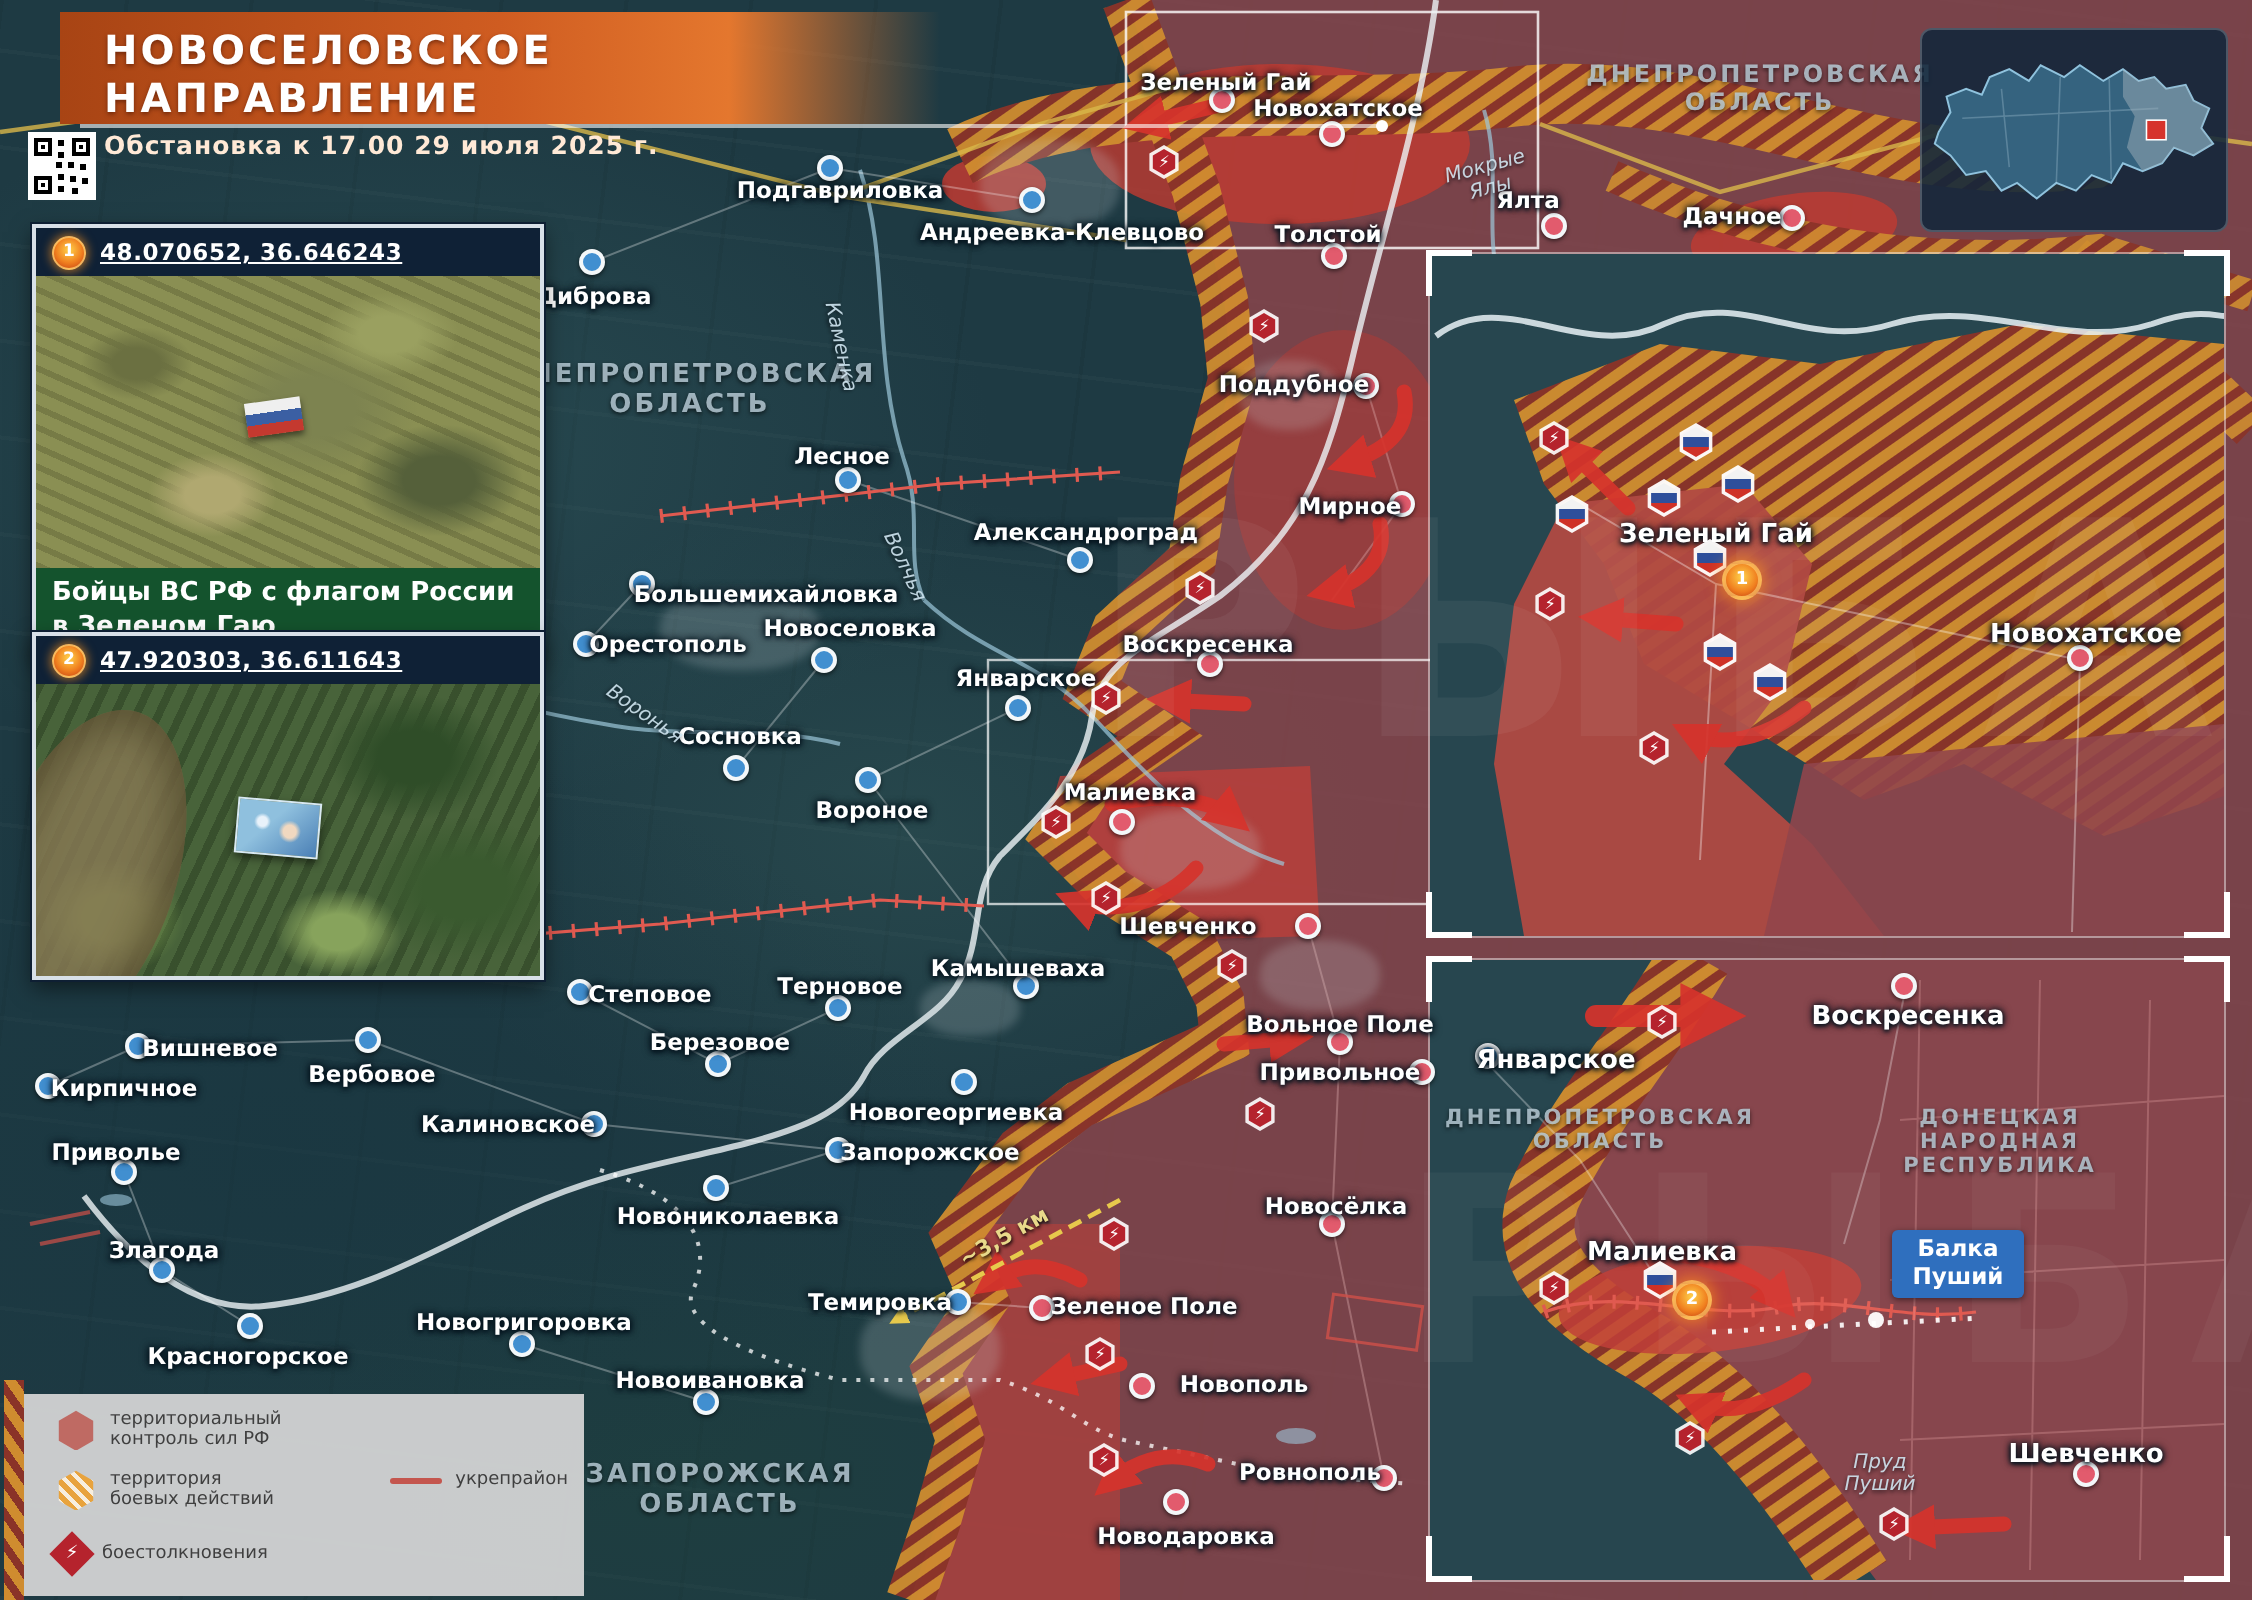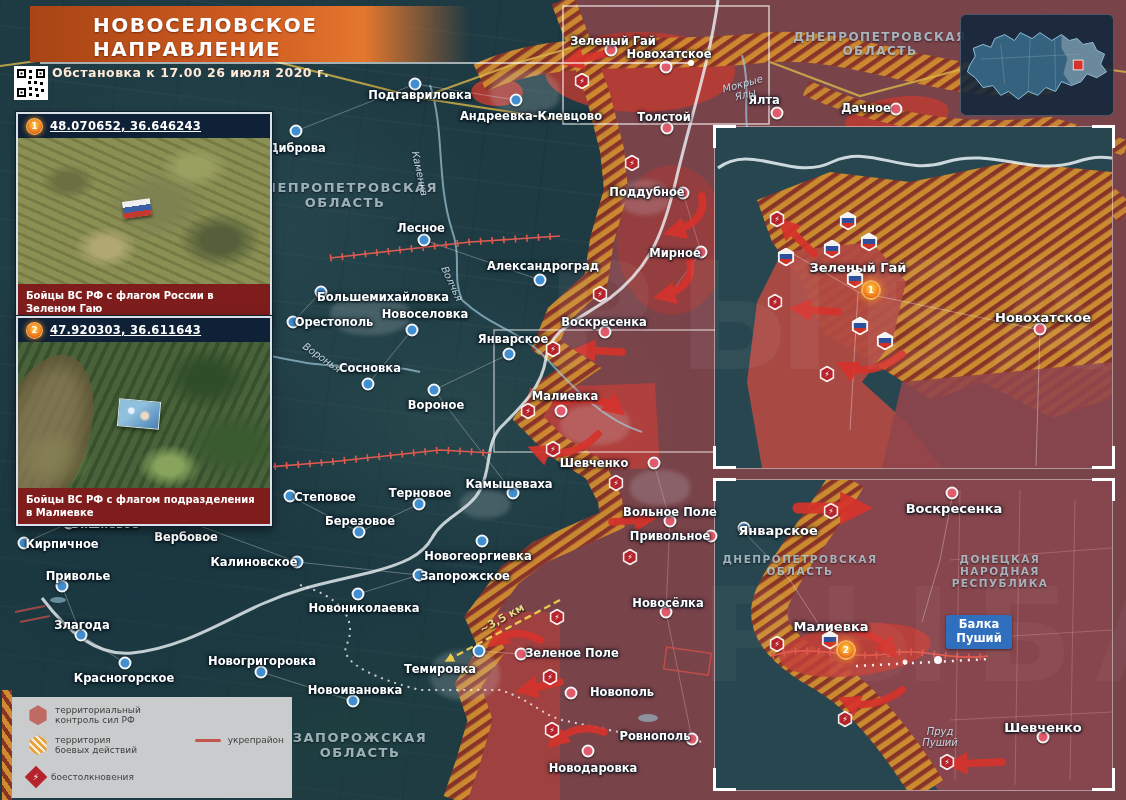--- a/index.html
+++ b/index.html
@@ -58,21 +58,21 @@
         color:#fff;font-size:9px;font-weight:bold;text-align:center;line-height:16px;}
   .balka{position:absolute;z-index:8;background:#2f6fbe;color:#fff;font-weight:bold;font-size:11.5px;
          width:56px;text-align:center;padding:3px 5px;border-radius:3px;line-height:1.2;
          box-shadow:0 1px 3px rgba(0,0,0,.5);}
   .dist{position:absolute;z-index:8;color:#e8d98a;font-weight:bold;font-size:11px;
         transform:translateX(-50%) rotate(-29deg);text-shadow:0 1px 2px #000;}
   
   .hdr-panel{position:absolute;left:30px;top:6px;width:440px;height:56px;z-index:9;
     background:linear-gradient(90deg,#a84414 0%,#cf5c21 50%,#e4772e 76%,rgba(228,119,46,0) 100%);
     padding:7px 0 0 22px;box-sizing:border-box;}
-  .hdr-title{font-size:20px;font-weight:bold;color:#fff;letter-spacing:1.5px;text-shadow:0 1px 2px rgba(60,15,0,.55);margin-left:41px;}
+  .hdr-title{font-size:20px;font-weight:bold;color:#fff;letter-spacing:1.5px;text-shadow:0 1px 2px rgba(60,15,0,.55);}
   .hdr-sub{font-size:12.5px;font-weight:bold;color:#ffe9d6;margin-top:4px;letter-spacing:.5px;}
   .hdr-line{position:absolute;left:40px;top:62px;width:650px;height:2px;z-index:9;
     background:rgba(255,255,255,.6);}
   .hdr-line::after{content:"";position:absolute;right:-4px;top:-2px;width:6px;height:6px;border-radius:50%;background:#fff;}
   .tg-row{position:absolute;left:14px;top:66px;z-index:9;display:flex;align-items:center;gap:8px;}
   .qr{width:34px;height:34px;background:#fff;display:block;}
   .tg-chip{display:flex;align-items:center;gap:10px;background:rgba(13,34,52,.6);
            border-radius:4px;padding:5px 12px;}
   .tg-ic{width:18px;height:18px;border-radius:50%;background:#2aa0d8;position:relative;display:inline-block;}
   .tg-ic::after{content:"";position:absolute;left:5px;top:5px;width:9px;height:9px;background:#fff;
@@ -106,21 +106,21 @@
      box-shadow:inset 0 0 18px 8px rgba(70,55,30,.6);}
   .mini-ruflag{position:absolute;left:105px;top:62px;width:28px;height:17px;transform:rotate(-8deg);
      background:linear-gradient(180deg,#efefef 0 34%,#3b5fa3 34% 67%,#c4392f 67% 100%);
      box-shadow:0 2px 3px rgba(0,0,0,.5);}
   .mini-banner{position:absolute;left:100px;top:58px;width:40px;height:26px;transform:rotate(5deg);
      border:1px solid #d8e8f2;background:
        radial-gradient(6px 6px at 30% 40%,#e8f2fa 40%,transparent 70%),
        radial-gradient(8px 8px at 65% 55%,#f0d8c0 40%,transparent 70%),
        linear-gradient(135deg,#8fc0de 0 40%,#4a7fb5 100%);
      box-shadow:0 2px 4px rgba(0,0,0,.5);}
-  .card-cap{background:#7f1d1d;color:#fff;font-weight:bold;font-size:10px;
+  .card-cap{background:#14532d;color:#fff;font-weight:bold;font-size:13px;
             padding:5px 8px;line-height:1.3;}
   
   .legend{position:absolute;left:12px;top:697px;width:280px;height:101px;z-index:9;
           background:rgba(216,216,216,.92);color:#3f3f3f;font-size:9px;line-height:1.15;}
   .lg-item{position:absolute;display:flex;align-items:center;gap:7px;}
   .lg-hex{width:20px;height:20px;flex:0 0 auto;
           clip-path:polygon(50% 0,93% 25%,93% 75%,50% 100%,7% 75%,7% 25%);}
   .lg-rf{background:#bf6a63;} .lg-ua{background:#8fa6bb;}
   .lg-combat{background:repeating-linear-gradient(45deg,#e8a33d 0 3px,#f7eede 3px 5px);}
   .lg-line{width:26px;height:3px;background:#c4564e;border-radius:2px;flex:0 0 auto;}
@@ -309,37 +309,37 @@
       <div class="town" style="left: 360px; top: 514px;">Березовое</div>
       <div class="dot ua" style="left: 69px; top: 523px;"></div>
       <div class="town" style="left: 105px; top: 517px;">Вишневое</div>
       <div class="dot ua" style="left: 24px; top: 543px;"></div>
       <div class="town" style="left: 62px; top: 537px;">Кирпичное</div>
       <div class="dot ua" style="left: 184px; top: 520px;"></div>
       <div class="town" style="left: 186px; top: 530px;">Вербовое</div>
       <div class="dot ua" style="left: 297px; top: 562px;"></div>
       <div class="town" style="left: 254px; top: 555px;">Калиновское</div>
       <div class="dot ua" style="left: 62px; top: 586px;"></div>
-      <div class="town" style="left: 72px; top: 569px; padding-left: 12px;">Приволье</div>
+      <div class="town" style="left: 52px; top: 569px; padding-left: 12px;">Приволье</div>
       <div class="dot ua" style="left: 482px; top: 541px;"></div>
       <div class="town" style="left: 478px; top: 549px;">Новогеоргиевка</div>
       <div class="dot ua" style="left: 419px; top: 575px;"></div>
       <div class="town" style="left: 465px; top: 569px;">Запорожское</div>
       <div class="dot ua" style="left: 358px; top: 594px;"></div>
       <div class="town" style="left: 364px; top: 601px;">Новониколаевка</div>
       <div class="dot ua" style="left: 81px; top: 635px;"></div>
       <div class="town" style="left: 82px; top: 618px;">Злагода</div>
       <div class="dot ua" style="left: 125px; top: 663px;"></div>
       <div class="town" style="left: 124px; top: 671px;">Красногорское</div>
       <div class="dot ua" style="left: 261px; top: 672px;"></div>
       <div class="town" style="left: 262px; top: 654px;">Новогригоровка</div>
       <div class="dot ua" style="left: 353px; top: 701px;"></div>
       <div class="town" style="left: 355px; top: 683px;">Новоивановка</div>
       <div class="dot ua" style="left: 479px; top: 651px;"></div>
-      <div class="town" style="left: 440px; top: 644px; margin-top: 18px;">Темировка</div>
+      <div class="town" style="left: 440px; top: 644px;">Темировка</div>
       <div class="dot ru" style="left: 521px; top: 654px;"></div>
       <div class="town" style="left: 572px; top: 646px;">Зеленое Поле</div>
       <div class="dot ru" style="left: 571px; top: 693px;"></div>
       <div class="town" style="left: 622px; top: 685px;">Новополь</div>
       <div class="dot ru" style="left: 692px; top: 739px;"></div>
       <div class="town" style="left: 655px; top: 729px;">Ровнополь</div>
       <div class="dot ru" style="left: 588px; top: 751px;"></div>
       <div class="town" style="left: 593px; top: 761px;">Новодаровка</div>
       <div class="dot ru" style="left: 683px; top: 193px;"></div>
       <div class="town" style="left: 647px; top: 185px;">Поддубное</div>
@@ -466,21 +466,21 @@
       </div>
       <div class="flag" style="left: 830px; top: 640px;">
         <span></span>
       </div>
       <div class="mark" style="left: 871px; top: 290px;">1</div>
       <div class="mark" style="left: 846px; top: 650px;">2</div>
     </div>
 
   <div class="hdr-panel">
     <div class="hdr-title">НОВОСЕЛОВСКОЕ НАПРАВЛЕНИЕ</div>
-    <div class="hdr-sub">Обстановка к 17.00 26 июля 2020 г.</div>
+    <div class="hdr-sub">Обстановка к 17.00 29 июля 2025 г.</div>
   </div>
   <div class="hdr-line"></div>
   <div class="tg-row">
     <svg class="qr" viewBox="0 0 34 34">
       <rect width="34" height="34" fill="#fff"></rect>
       <rect x="3" y="3" width="9" height="9" fill="#000"></rect>
         <rect x="5" y="5" width="5" height="5" fill="#fff"></rect>
         <rect x="6.5" y="6.5" width="2" height="2" fill="#000"></rect>
       <rect x="22" y="3" width="9" height="9" fill="#000"></rect>
         <rect x="24" y="5" width="5" height="5" fill="#fff"></rect>
@@ -513,21 +513,20 @@
   </div>
   <div class="card" style="top:316px;">
     <div class="card-top">
       <span class="card-mark">2</span>
       <span class="card-coords">47.920303, 36.611643</span>
     </div>
     <div class="card-photo photo-forest">
       <span class="photo-path"></span>
       <span class="mini-banner"></span>
     </div>
-    <div class="card-cap">Бойцы ВС РФ с флагом подразделения в Малиевке</div>
   </div>
 
   <div class="edge-strip"></div>
   <div class="legend">
     <div class="lg-item" style="left:16px;top:8px;width:118px;">
       <span class="lg-hex lg-rf"></span>
       <span>территориальный контроль сил РФ</span>
     </div>
     <div class="lg-item" style="left:16px;top:38px;width:118px;">
       <span class="lg-hex lg-combat"></span>

